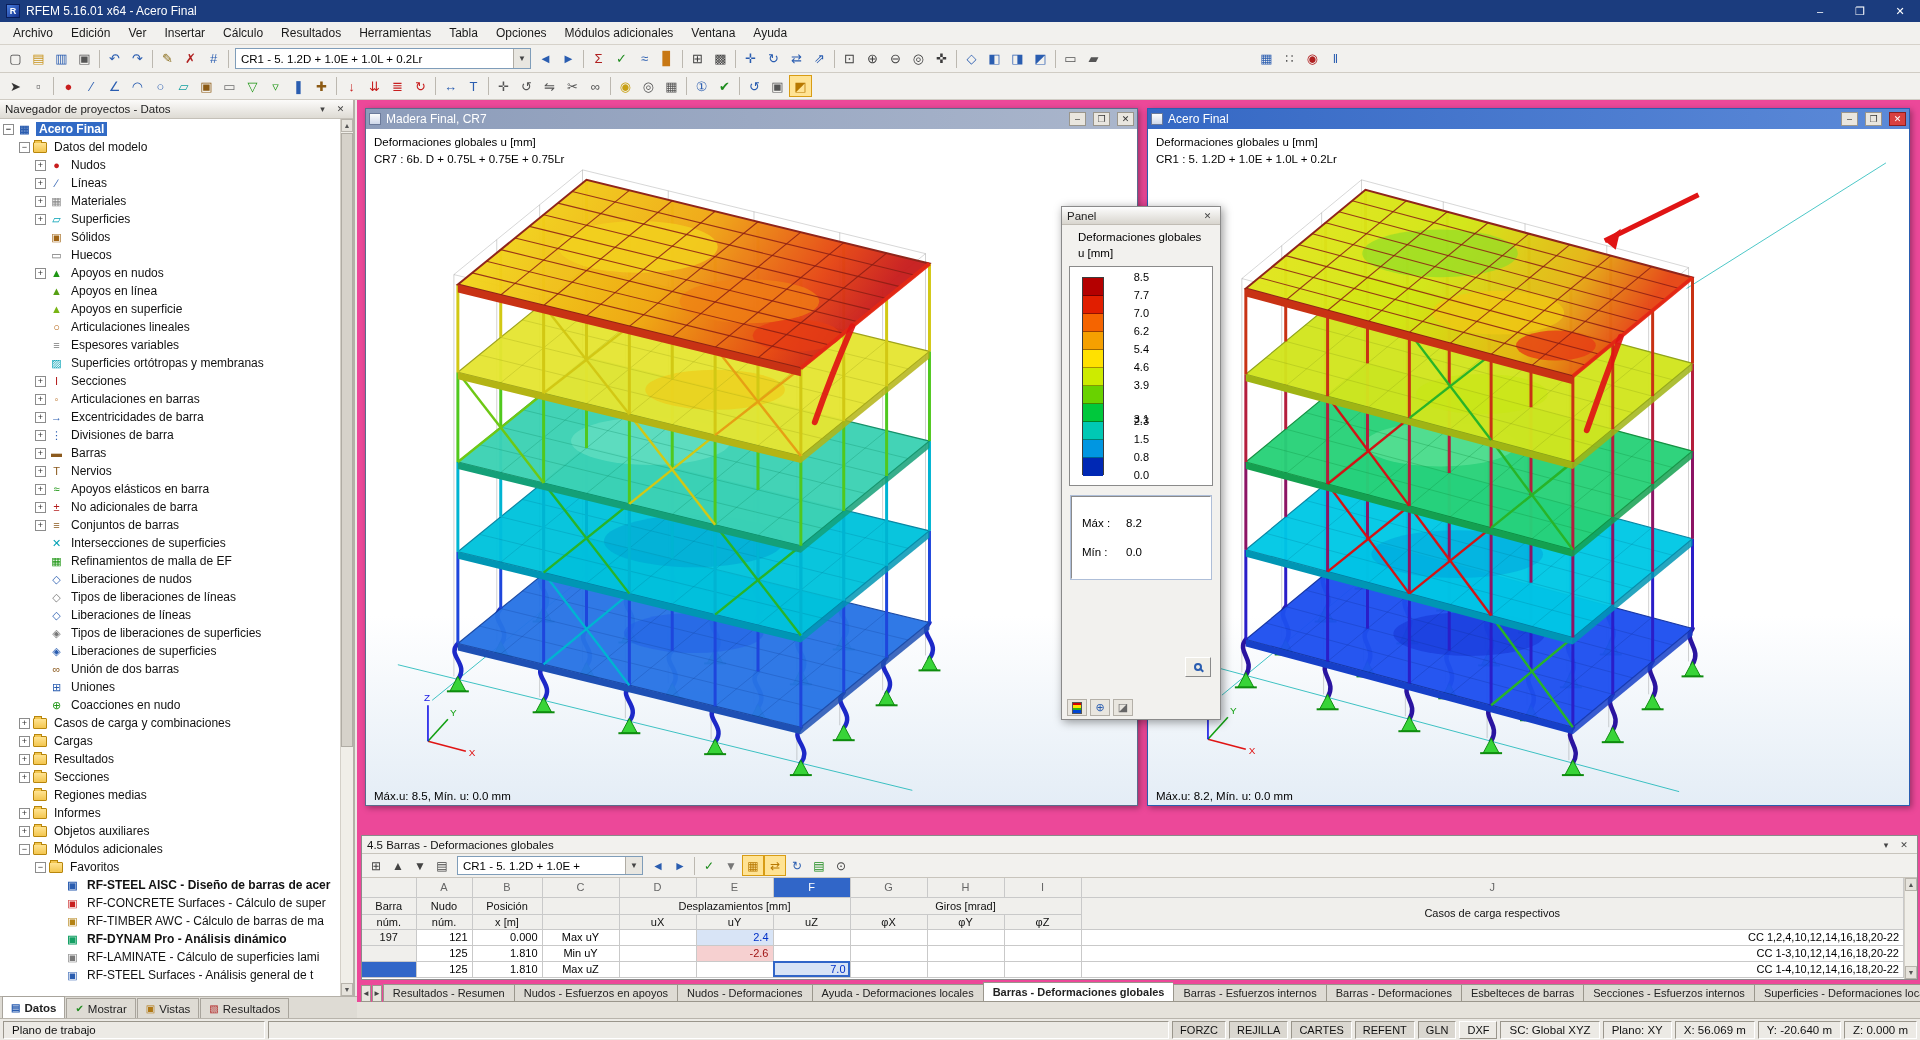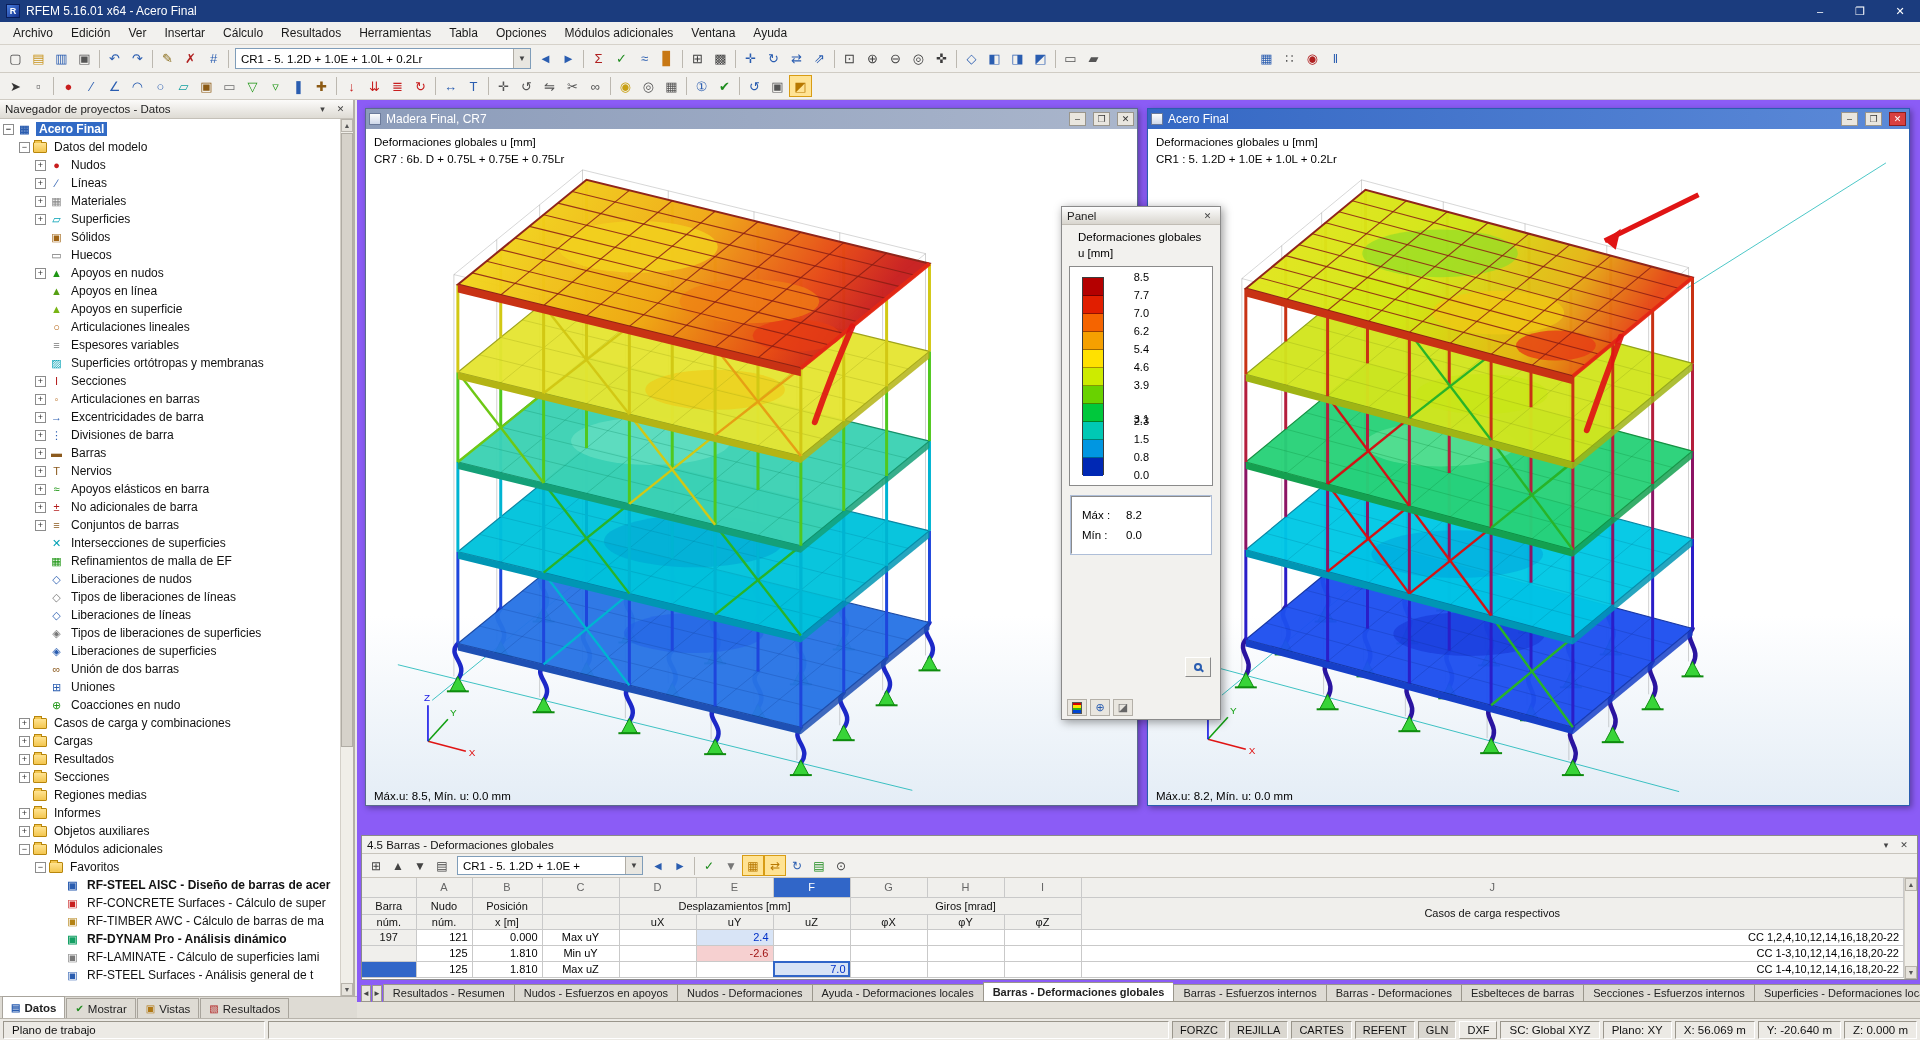--- a/index.html
+++ b/index.html
@@ -51,21 +51,21 @@
   .sb-arrow { height:13px; display:flex; align-items:center; justify-content:center; font-size:7px; color:#555; background:#e6e3dc; border:1px solid #b8b4ac; }
   .sb-arrow.bottom { position:absolute; bottom:0; left:0; right:0; }
   .sb-thumb { position:absolute; top:14px; left:0; right:0; height:70%; background:#d6d2ca; border:1px solid #b0aca4; }
 
   .navtabs { position:absolute; left:0; top:996px; width:357px; height:22px; background:#dedbd4; border-top:1px solid #b4b0a8; display:flex; align-items:flex-end; padding-left:2px; }
   .ntab { height:20px; display:flex; align-items:center; gap:4px; padding:0 8px; font-size:11.5px; background:#dedbd4; border:1px solid #a8a49c; border-bottom:none; margin-right:1px; color:#222; }
   .ntab.active { background:#fff; height:22px; font-weight:bold; }
   .ntab .nticon { font-size:10px; }
 
   
-  .mdi { position:absolute; left:357px; top:100px; right:0; bottom:22px; background:#8b5cf6; overflow:hidden; }
+  .mdi { position:absolute; left:357px; top:100px; right:0; bottom:22px; background:#ec4899; overflow:hidden; }
   .mdi-footer { position:absolute; left:0; right:0; bottom:0; height:16px; background:#e5e2db; }
 
   .vwin { position:absolute; border:1px solid #5a6b8c; background:#fff; box-shadow:2px 2px 6px rgba(0,0,0,.35); }
   #vwin-left { left:8px; top:8px; width:773px; height:698px; }
   #vwin-right { left:790px; top:8px; width:763px; height:698px; border-color:#2a5db0; }
   .vtitle { height:20px; display:flex; align-items:center; gap:5px; padding:0 3px; font-size:12px; color:#fff; }
   #vwin-left .vtitle { background:linear-gradient(90deg,#8c9cba,#aab6cc); }
   #vwin-right .vtitle { background:linear-gradient(90deg,#3568c4,#5c8ad8); }
   .vticon { width:12px; height:12px; background:linear-gradient(#fdfdfd,#cfd8ea); border:1px solid #6b7a9a; flex:none; }
   .vtitle .sp { flex:1; }
@@ -81,21 +81,21 @@
   .panel-title { height:18px; background:linear-gradient(#fdfdfd,#d8d5ce); border-bottom:1px solid #c0bcb4; display:flex; align-items:center; font-size:11.5px; padding:0 5px; color:#222; }
   .panel-title .sp { flex:1; }
   .panel-body { padding:5px 7px; font-size:11.5px; color:#000; }
   .panel-body .pline { line-height:1.35;margin-left:9px; }
   .legendbox { margin-top:5px; background:#fff; border:1px solid #8a8a8a; padding:10px 8px 10px 12px; display:flex; gap:9px; }
   .lcol { width:22px; border:1px solid #3c3c3c; height:198px; flex:none; }
   .lband { height:18px; border-bottom:1px solid rgba(0,0,0,.35); }
   .lband:last-child { border-bottom:none; }
   .lvals { position:relative; width:36px; height:198px; flex:none; }
   .lval { position:absolute; right:0; font-size:11px; }
-  .maxminbox { margin:10px 2px 0; background:#fff; border:1px solid; border-color:#8a8a8a #fff #fff #8a8a8a; outline:1px solid #aebed8; padding:12px 10px; display:flex; flex-direction:column; gap:8px; }
+  .maxminbox { margin:10px 2px 0; background:#fff; border:1px solid; border-color:#8a8a8a #fff #fff #8a8a8a; outline:1px solid #aebed8; padding:20px 10px; display:flex; flex-direction:column; gap:17px; }
   .mmrow { display:flex; }
   .mmlabel { width:44px; }
   .panel-zoombtn { position:absolute; right:9px; bottom:42px; width:26px; height:20px; background:#efede6; border:1px solid; border-color:#fff #8a8a8a #8a8a8a #fff; display:flex; align-items:center; justify-content:center; }
   .lens { width:8px; height:8px; border:2px solid #2a5db0; border-radius:50%; position:relative; }
   .lens::after { content:""; position:absolute; width:5px; height:2px; background:#2a5db0; right:-4px; bottom:-2px; transform:rotate(45deg); }
   .panel-foot { position:absolute; left:5px; bottom:3px; display:flex; gap:3px; }
   .pfbtn { width:20px; height:17px; border:1px solid #b4b0a8; background:#e9e6df; display:flex; align-items:center; justify-content:center; font-size:11px; }
   .stripes { width:10px; height:12px; background:linear-gradient(#d40000 0 25%,#ffe100 25% 50%,#2cb414 50% 75%,#0046d2 75% 100%); border:1px solid #555; }
 
   

